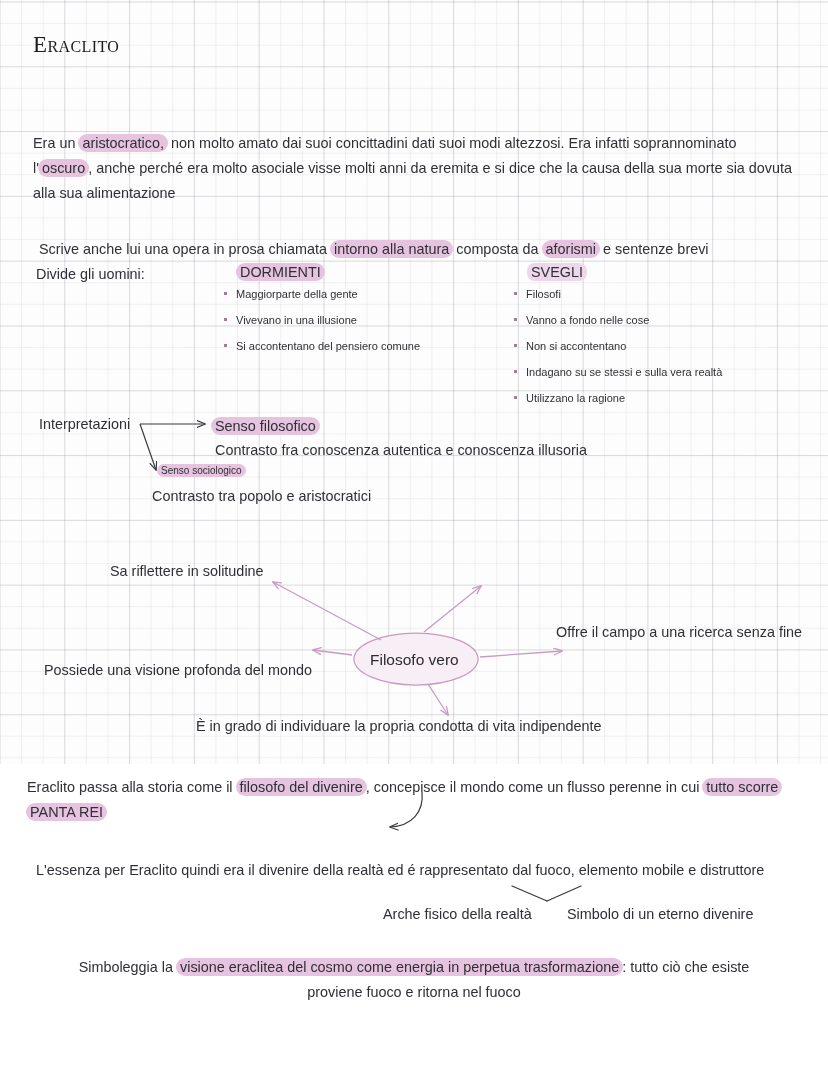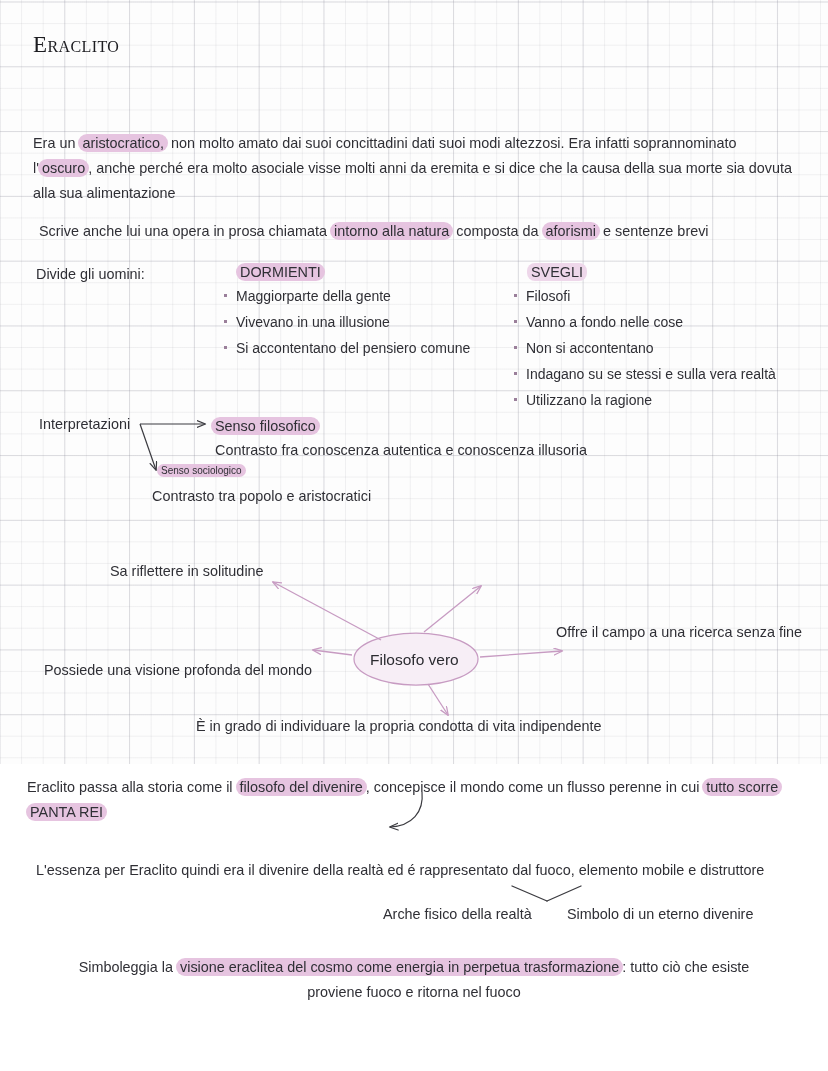--- a/index.html
+++ b/index.html
@@ -43,21 +43,21 @@
   }
   .hl-soft{
     background:#eed7ea;
     border-radius:8px;
     padding:1px 4px;
     box-decoration-break:clone;
     text-align:right;
     -webkit-box-decoration-break:clone;
   }
   .hdr{font-size:14.4px;color:#2f2f35;}
-  .bullet-row{position:absolute;font-size:14px;color:#2f2f35;white-space:nowrap;text-align:right;}
+  .bullet-row{position:absolute;font-size:11px;color:#2f2f35;white-space:nowrap;text-align:right;}
   .bdot{
     display:inline-block;width:3px;height:3px;
     background:#9a7f9a;vertical-align:middle;
     margin:0 9px 3px 0;
   }
   .ellipse-label{
     position:absolute;font-size:15.5px;color:#2b2b30;
     white-space:nowrap;
   }
   .center-line{position:absolute;text-align:center;font-size:14.4px;line-height:25px;color:#2f2f35;}
@@ -110,21 +110,21 @@
     </g>
   </svg>
 
   <div class="t title" style="left:33px;top:33px;">Eraclito</div>
 
 
   <div class="wrap" style="left:33px;top:131px;width:762px;">
     <span>Era un </span><span class="hl">aristocratico,</span><span> non molto amato dai suoi concittadini dati suoi modi altezzosi. Era infatti soprannominato l'</span><span class="hl">oscuro</span><span>, anche perché era molto asociale visse molti anni da eremita e si dice che la causa della sua morte sia dovuta alla sua alimentazione</span>
   </div>
 
-  <div class="wrap" style="left:39px;top:219px;width:760px;">
+  <div class="wrap" style="left:39px;top:237px;width:760px;">
     <span>Scrive anche lui una opera in prosa chiamata </span><span class="hl">intorno alla natura</span><span> composta da </span><span class="hl">aforismi</span><span> e sentenze brevi</span>
   </div>
 
   <div class="t body-txt" style="left:36px;top:267px;">Divide gli uomini:</div>
 
   <div class="t hdr" style="left:237px;top:265px;">
     <span class="hl">DORMIENTI</span>
   </div>
   <div class="bullet-row" style="left:224px;top:288px;">
     <span class="bdot"></span><span>Maggiorparte della gente</span>

